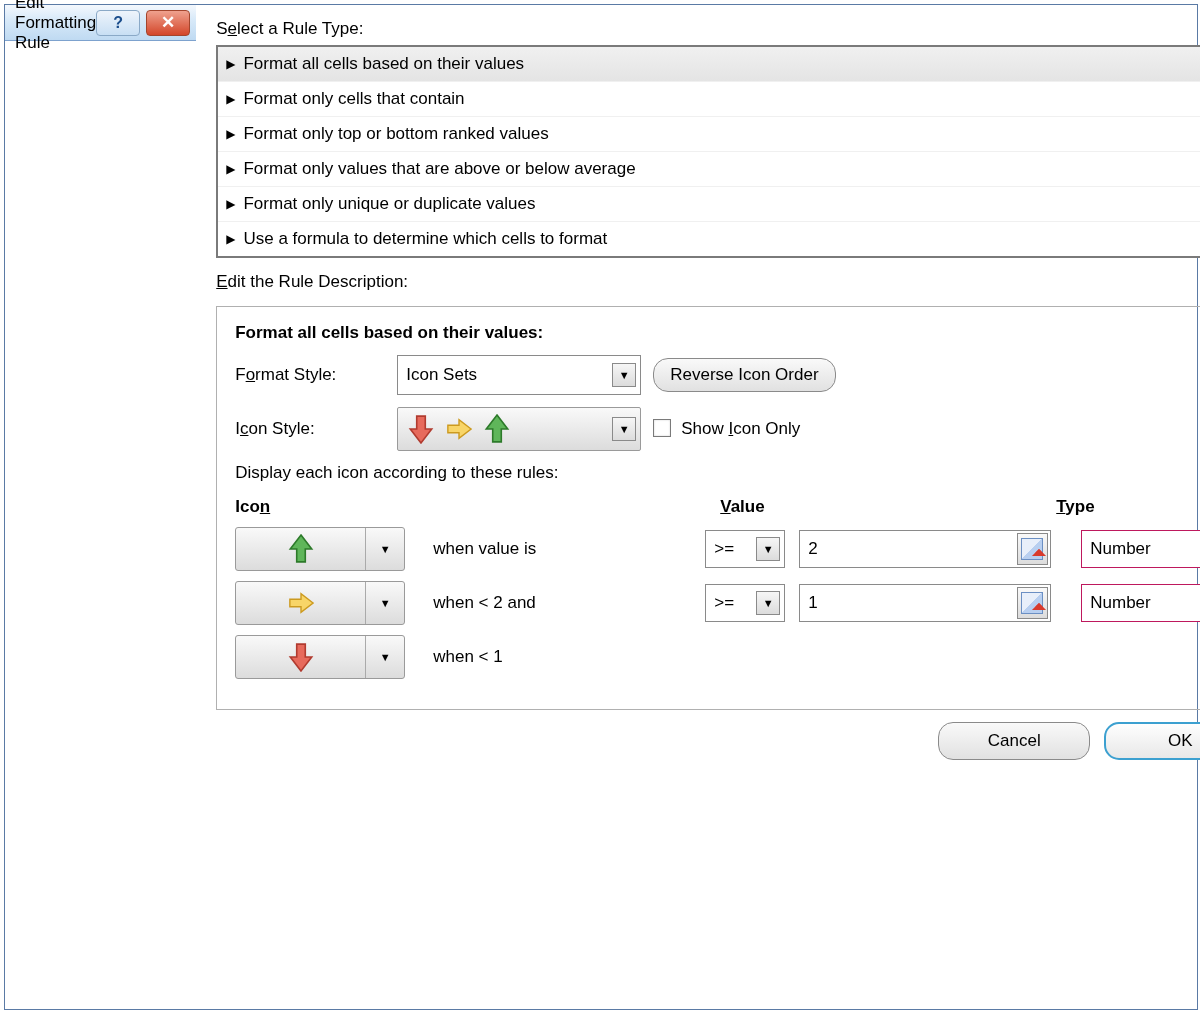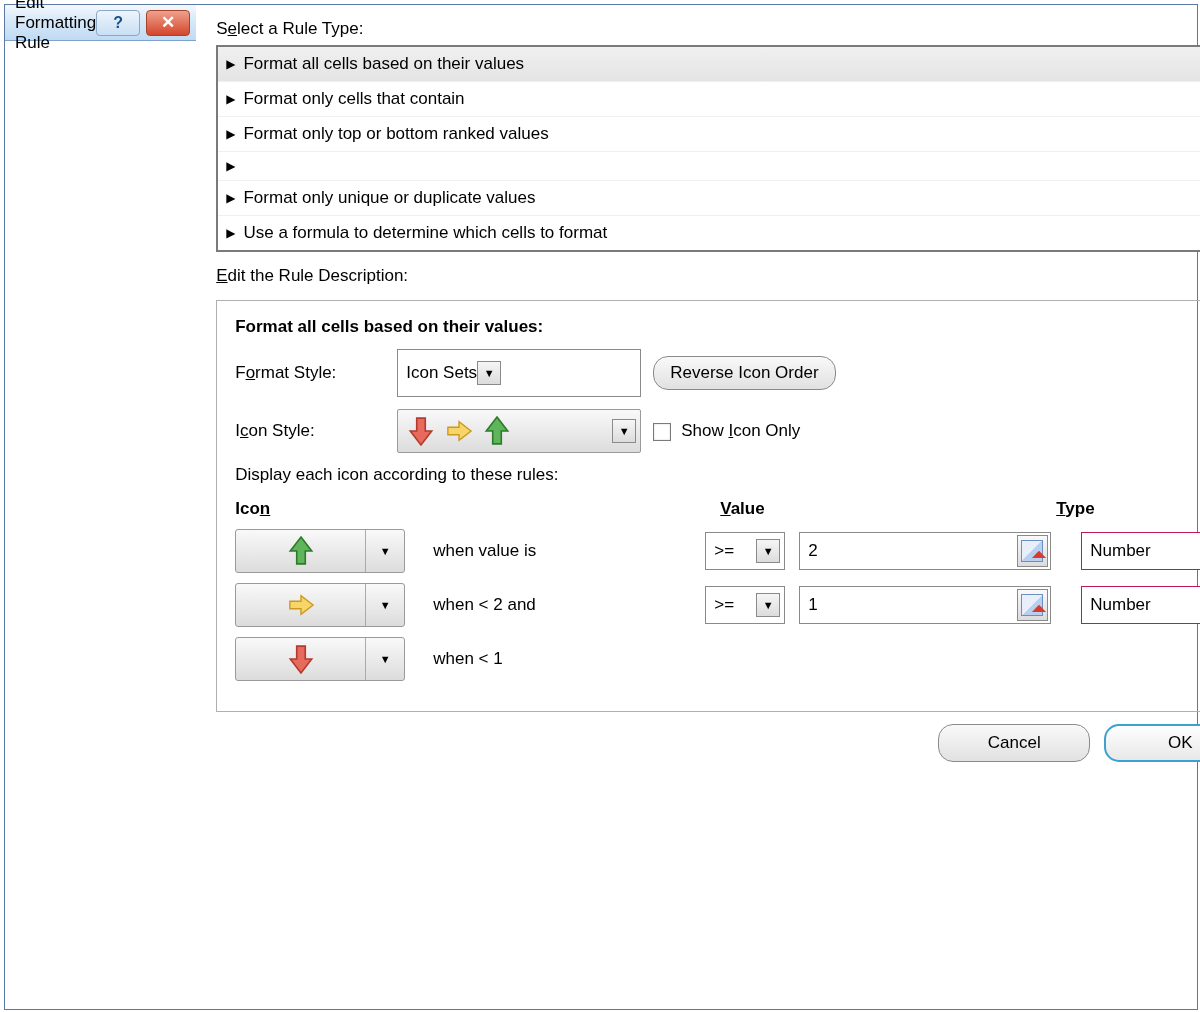--- a/index.html
+++ b/index.html
@@ -60,25 +60,26 @@
 .rule-arrow { font-size: 12px; }
 .desc-box {
   border: 1px solid #b0b0b0;
   padding: 16px 18px 20px 18px;
   margin-top: 8px;
 }
 .desc-title { font-weight: bold; margin-bottom: 12px; }
 .frow { display: flex; align-items: center; gap: 12px; margin-bottom: 12px; }
 .flabel { width: 150px; }
 .select-box {
-  height: 48px;
-  border: 1px solid #8a8a8a;
-  background: #fff;
-  display: flex;
-  align-items: center;
+  height: 40px;
+  border: 1px solid #8a8a8a;
+  background: #fff;
+  display: flex;
+  align-items: center;
+  justify-content: space-between;
   padding: 0 4px 0 8px;
   width: 244px;
 }
 .dropdown-btn {
   width: 24px; height: 24px;
   border: 1px solid #8a8a8a;
   background: linear-gradient(to bottom, #f6f6f6, #dcdcdc);
   display: flex; align-items: center; justify-content: center;
   cursor: pointer;
 }
@@ -96,21 +97,21 @@
   width: 244px;
   border: 1px solid #9a9a9a;
   border-radius: 2px;
   background: linear-gradient(to bottom, #f9f9f9, #dcdcdc);
   display: flex;
   align-items: center;
   justify-content: space-between;
   padding: 0 4px 0 10px;
 }
 .icon-set { display: flex; gap: 12px; }
-.checkbox { display: flex; align-items: flex-end; gap: 10px; }
+.checkbox { display: flex; align-items: flex-start; gap: 10px; }
 .cb {
   width: 18px; height: 18px;
   border: 1px solid #7a7a7a;
   background: #fff;
   box-shadow: inset 0 0 2px rgba(0,0,0,0.2);
 }
 .rules-grid { margin-top: 6px; }
 .grid-header { display: flex; font-weight: bold; margin-bottom: 10px; }
 .col-icon { width: 485px; }
 .col-value { width: 336px; }
@@ -210,20 +211,21 @@
       <div class="rule-item">
         <span class="rule-arrow">▶</span>
         <span>Format only cells that contain</span>
       </div>
       <div class="rule-item">
         <span class="rule-arrow">▶</span>
         <span>Format only top or bottom ranked values</span>
       </div>
       <div class="rule-item">
         <span class="rule-arrow">▶</span>
+        <span>Format only values that are above or below average</span>
       </div>
       <div class="rule-item">
         <span class="rule-arrow">▶</span>
         <span>Format only unique or duplicate values</span>
       </div>
       <div class="rule-item" style="border-bottom:none;">
         <span class="rule-arrow">▶</span>
         <span>Use a formula to determine which cells to format</span>
       </div>
     </div>

